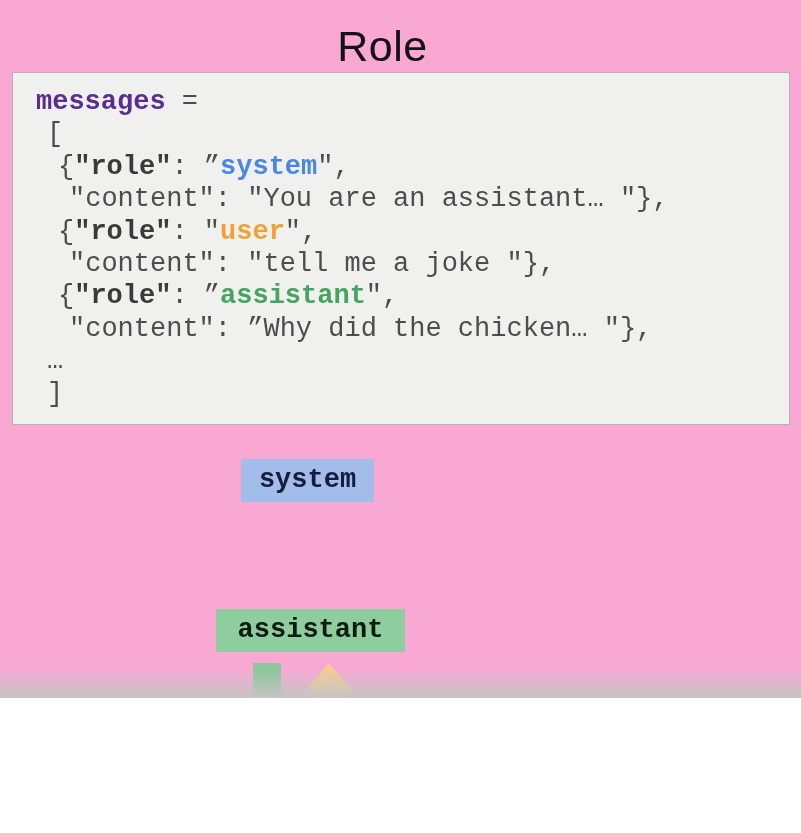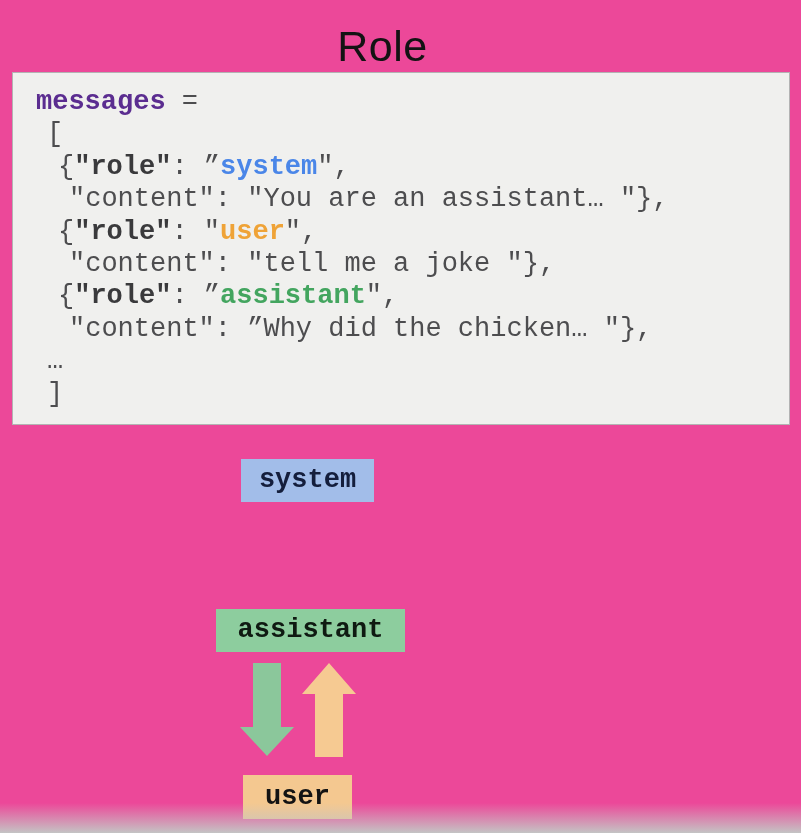--- a/index.html
+++ b/index.html
@@ -1,17 +1,17 @@
 <!DOCTYPE html>
 <html style="--kw: #5b2d90; --blue: #4a86e8; --orange: #efa337; --green: #43a55f; --plain: #4d4d4f; --panel-bg: #f0f0ee; --sys-bg: #a2bde9; --asst-bg: #8dcd9e; --user-bg: #f4c890;"><head>
 <meta charset="utf-8">
 <style>
   html,body{margin:0;padding:0;background:#ffffff;}
   #stage{
-    position:relative;width:801px;height:833px;background:#ec4899;
+    position:relative;width:801px;height:698px;background:#f9a8d4;
     overflow:hidden;font-family:"Liberation Sans",sans-serif;
   }
   
   #title{
     position:absolute;top:22px;left:-18px;width:801px;text-align:center;
     font-size:43px;font-weight:500;color:#131313;letter-spacing:0.5px;
   }
   
   #code-panel{
     position:absolute;left:12px;top:72px;width:778px;height:353px;

